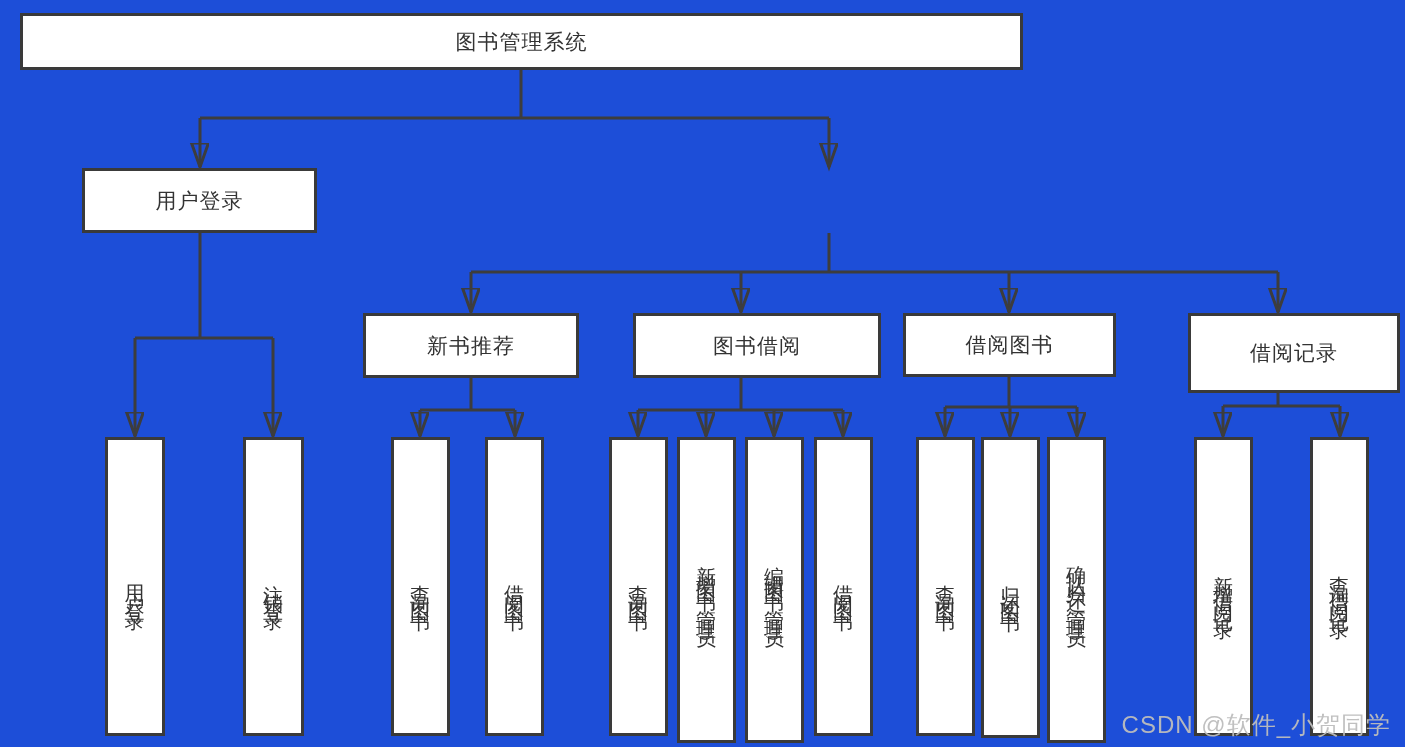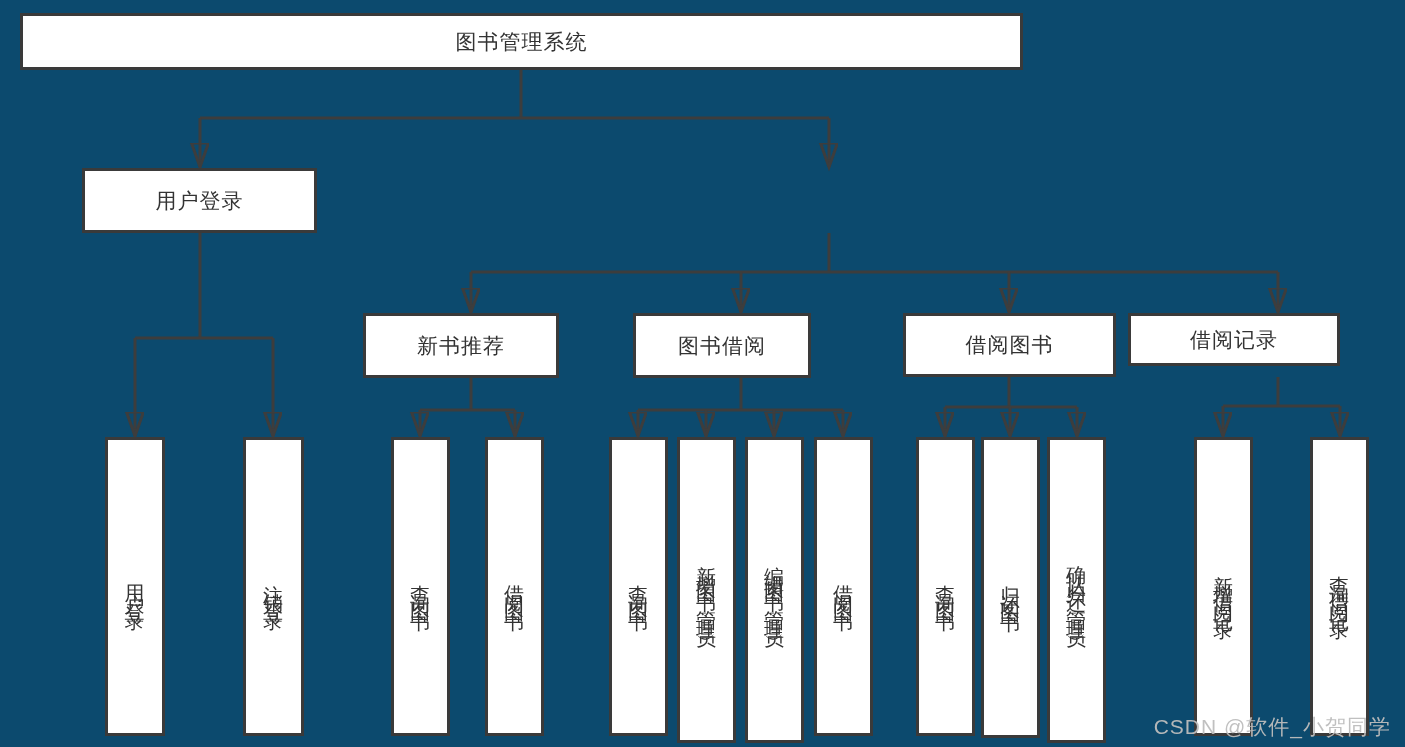--- a/index.html
+++ b/index.html
@@ -5,21 +5,21 @@
   html, body {
     margin: 0;
     padding: 0;
     background: #ffffff;
     font-family: "Liberation Sans", sans-serif;
   }
   .stage {
     position: relative;
     width: 1405px;
     height: 747px;
-    background: #0c4a6e;
+    background: #1d4ed8;
     overflow: hidden;
   }
   .connectors {
     position: absolute;
     left: 0; top: 0;
     width: 1405px;
     height: 747px;
   }
   .connectors path {
     stroke: #3d3d3d;
@@ -45,21 +45,21 @@
     writing-mode: vertical-rl;
     text-orientation: mixed;
     font-size: 20px;
     letter-spacing: 9px;
     line-height: 1;
   }
   .watermark {
     position: absolute;
     right: 14px;
     bottom: 6px;
-    font-size: 21px;
+    font-size: 24px;
     letter-spacing: 1px;
     color: #bdbdbd;
     opacity: 0.95;
     white-space: nowrap;
     z-index: 5;
   }
 </style>
 </head>
 <body>
 
@@ -121,30 +121,30 @@
   </svg>
 
   <div class="node" style="left:20px;top:13px;width:1003px;height:57px">
     <span class="label">图书管理系统</span>
   </div>
 
   <div class="node" style="left:82px;top:168px;width:235px;height:65px">
     <span class="label">用户登录</span>
   </div>
 
-  <div class="node" style="left:363px;top:313px;width:196px;height:65px">
+  <div class="node" style="left:363px;top:313px;width:216px;height:65px">
     <span class="label">新书推荐</span>
   </div>
-  <div class="node" style="left:633px;top:313px;width:178px;height:65px">
+  <div class="node" style="left:633px;top:313px;width:248px;height:65px">
     <span class="label">图书借阅</span>
   </div>
   <div class="node" style="left:903px;top:313px;width:213px;height:64px">
     <span class="label">借阅图书</span>
   </div>
-  <div class="node" style="left:1128px;top:313px;width:212px;height:53px">
+  <div class="node" style="left:1188px;top:313px;width:212px;height:80px">
     <span class="label">借阅记录</span>
   </div>
 
   <div class="node" style="left:105px;top:437px;width:60px;height:299px">
     <span class="vlabel">用户登录</span>
   </div>
   <div class="node" style="left:243px;top:437px;width:61px;height:299px">
     <span class="vlabel">注销登录</span>
   </div>
 

